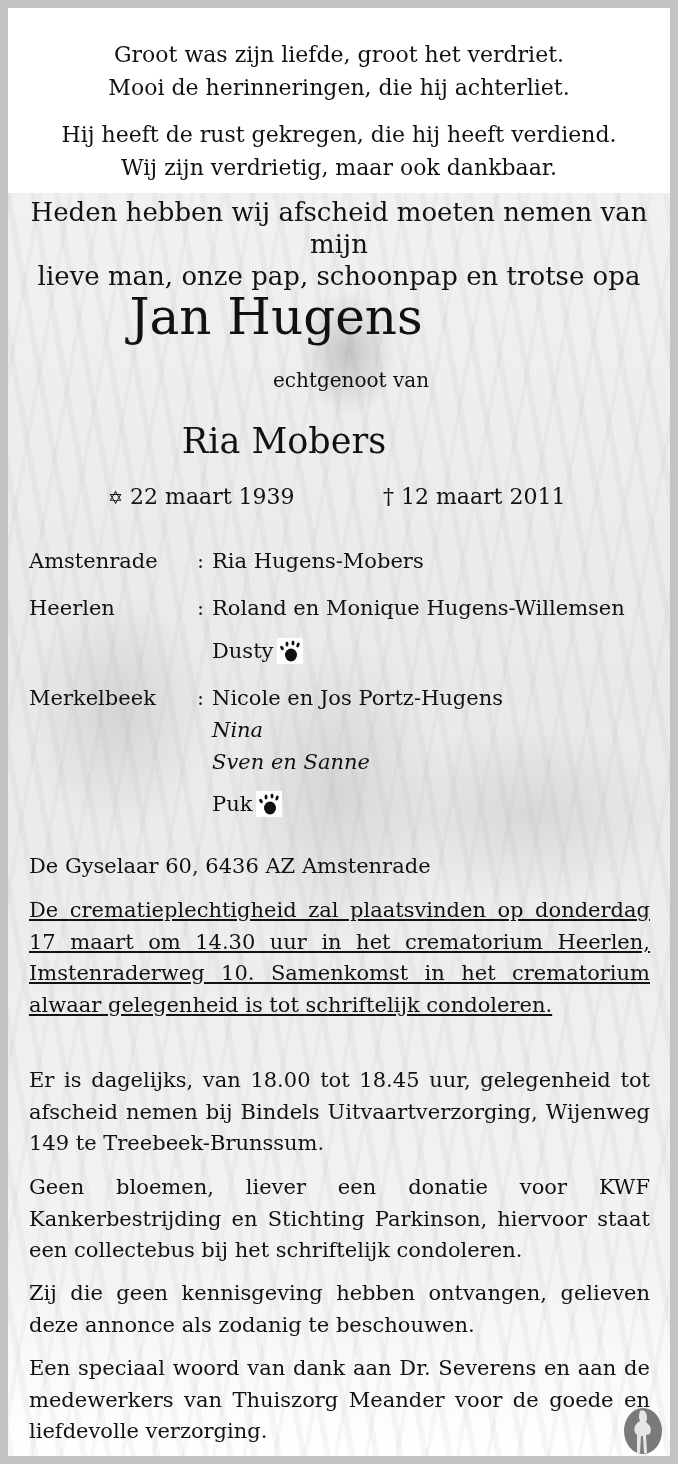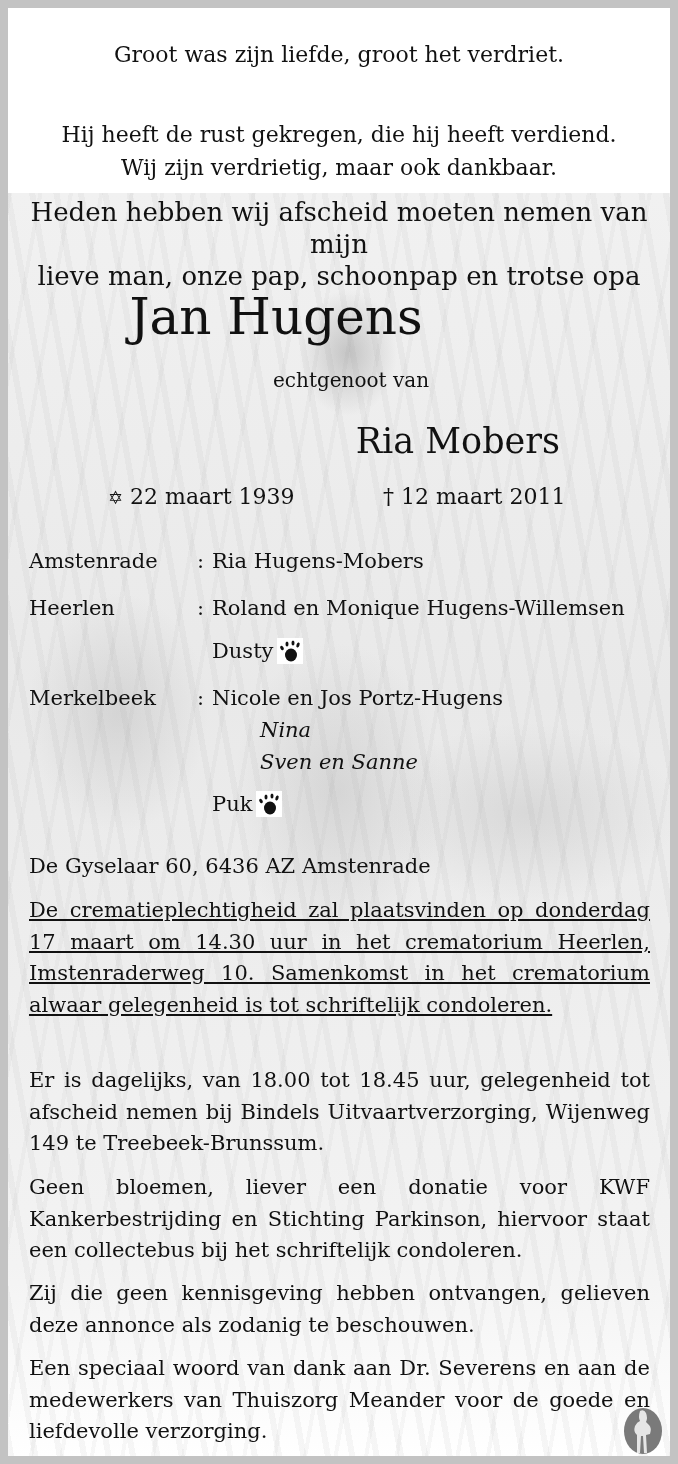--- a/index.html
+++ b/index.html
@@ -21,46 +21,47 @@
       radial-gradient(ellipse 120px 160px at 110px 520px, rgba(150,150,150,0.25), transparent 75%),
       repeating-linear-gradient(80deg, rgba(170,170,170,0.10) 0 6px, transparent 6px 24px),
       repeating-linear-gradient(100deg, rgba(180,180,180,0.10) 0 4px, transparent 4px 30px),
       linear-gradient(#f1f1f1, #e9e9e9 40%, #f3f3f3 85%, #ffffff);
   }
   .content { position: absolute; left: 0; top: 0; width: 662px; }
   .poem { position: absolute; left: 0; width: 662px; text-align: center; font-size: 22px; line-height: 33px; }
   .intro { position: absolute; left: 0; width: 662px; text-align: center; font-size: 26px; line-height: 32px; }
   .name-big { position: absolute; left: 0; width: 536px; text-align: center; font-size: 50px; top: 280px; }
   .echt { position: absolute; left: 0; width: 662px; text-align: center; font-size: 20px; top: 360px; margin-left: 12px; }
-  .name-med { position: absolute; left: 0; width: 552px; text-align: right; font-size: 35px; top: 413px; }
+  .name-med { position: absolute; left: 0; width: 552px; text-align: center; font-size: 35px; top: 413px; }
   .dates { position: absolute; left: 0; width: 662px; top: 476px; font-size: 22px; }
   .dates .d1 { position: absolute; left: 100px; }
   .dates .d2 { position: absolute; left: 375px; }
   .fam { position: absolute; left: 21px; font-size: 21px; }
   .fam .place { position: absolute; left: 0; }
   .fam .sep { position: absolute; left: 168px; }
   .fam .who { position: absolute; left: 183px; white-space: nowrap; }
-  .fam .it { font-style: italic; margin-left: 48px; }
+  .fam .it { font-style: italic; }
   .paw { display: inline-block; width: 26px; height: 26px; vertical-align: -6px; margin-left: 4px; background: #fff; }
   .addr { position: absolute; left: 21px; top: 846px; font-size: 21px; }
   .para {
     position: absolute; left: 21px; width: 621px; font-size: 21px; line-height: 31.5px;
     text-align: justify;
   }
   .logo { position: absolute; left: 612px; top: 1397px; width: 46px; height: 50px; }
 </style>
 </head>
 <body>
 
 <div class="card">
   <div class="photo-bg"></div>
 
   <div class="content">
     <div class="poem" style="top:30px;">
       <div>Groot was zijn liefde, groot het verdriet.</div>
+      <div>Mooi de herinneringen, die hij achterliet.</div>
     </div>
     <div class="poem" style="top:110px;">
       <div>Hij heeft de rust gekregen, die hij heeft verdiend.</div>
       <div>Wij zijn verdrietig, maar ook dankbaar.</div>
     </div>
 
     <div class="intro" style="top:188px;">
       <div>Heden hebben wij afscheid moeten nemen van mijn</div>
       <div>lieve man, onze pap, schoonpap en trotse opa</div>
     </div>

